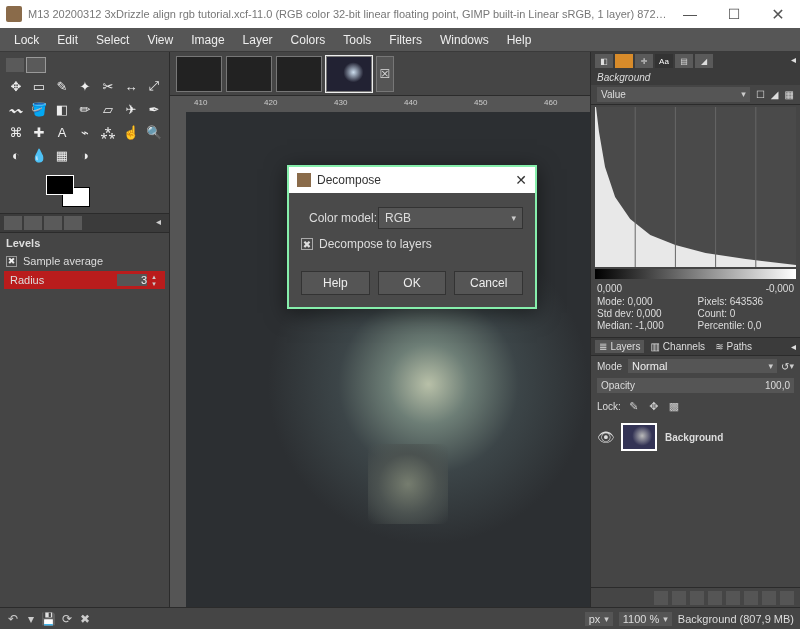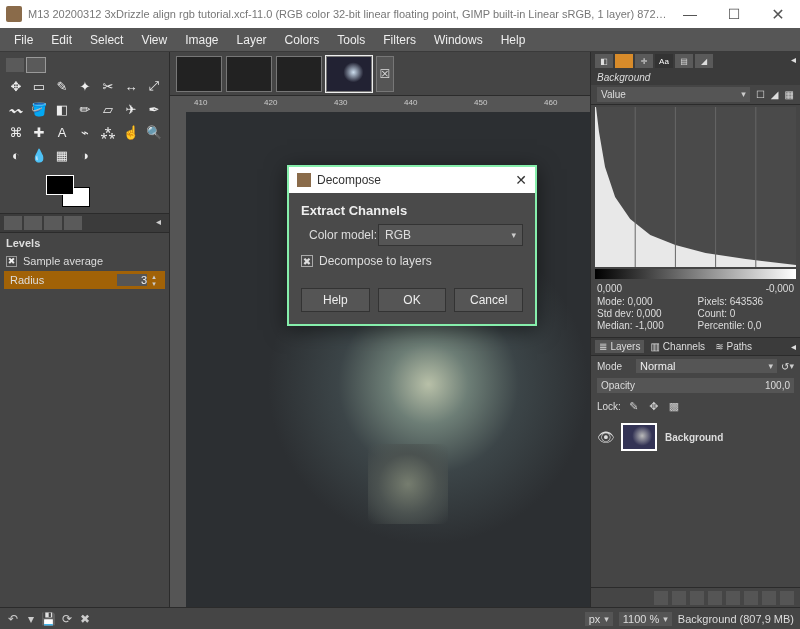--- a/index.html
+++ b/index.html
@@ -23,21 +23,21 @@
   .fgbg-swatch { margin: 10px 6px 0 40px; position:relative; width:44px; height:32px; }
   .fgbg-swatch .fg { width:28px; height:20px; background:#000; border:1px solid #fff; position:absolute; top:0; left:0; }
   .fgbg-swatch .bg { width:28px; height:20px; background:#fff; border:1px solid #000; position:absolute; bottom:0; right:0; }
   .tool-opts-tabs { display:flex; gap:2px; background:#3b3b3b; padding:2px 4px; border-top:1px solid #2b2b2b; border-bottom:1px solid #2b2b2b; }
   .tool-opts-tabs .tab { width:18px; height:14px; background:#5a5a5a; }
   .tool-opts-tabs .arrow { margin-left:auto; color:#ccc; font-size:10px; padding-right:4px; }
   .label-line { font-size:11px; padding:4px 6px; }
   .label-line.title { font-weight:bold; color:#ddd; }
   .checkbox-line { display:flex; align-items:center; gap:6px; padding:2px 6px; }
   .checkbox-line .cb { width:11px; height:11px; border:1px solid #999; display:flex; align-items:center; justify-content:center; font-size:9px; color:#eee; }
-  .opt-row { display:flex; align-items:center; justify-content:space-between; padding:2px 6px; background:#a16207; margin:2px 4px; }
+  .opt-row { display:flex; align-items:center; justify-content:space-between; padding:2px 6px; background:#b91c1c; margin:2px 4px; }
   .opt-row input { width:30px; background:#555; border:none; color:#eee; font-size:11px; text-align:right; }
   .opt-row .stepper { display:flex; flex-direction:column; margin-left:2px; }
   .opt-row .stepper span { width:10px; height:7px; font-size:7px; line-height:7px; text-align:center; color:#ccc; }
   .center-col { flex:1; background:#454545; display:flex; flex-direction:column; overflow:hidden; }
   .thumb-strip { height:44px; display:flex; gap:4px; padding:4px 6px; border-bottom:1px solid #2b2b2b; }
   .thumb { width:46px; height:36px; border:1px solid #777; background:#222; position:relative; }
   .thumb.active { outline:1px solid #eee; }
   .thumb.close-tab { width:18px; background:#555; text-align:center; font-size:12px; line-height:34px; }
   .ruler-corner { position:absolute; top:0; left:0; width:16px; height:16px; background:#555; }
   .canvas-wrap { flex:1; position:relative; background:#454545; overflow:hidden; }
@@ -56,21 +56,21 @@
   .hist-ch-sel { flex:1; background:#555; padding:2px 4px; display:flex; justify-content:space-between; }
   .hist-box { height:160px; margin:2px 4px; background:#4a4a4a; position:relative; overflow:hidden; }
   .hist-box svg { width:100%; height:100%; display:block; }
   .hist-grad { height:10px; margin:0 4px 4px; background:linear-gradient(90deg,#000,#fff); }
   .hist-nums { display:flex; justify-content:space-between; padding:0 6px; }
   .hist-stats { display:grid; grid-template-columns:1fr 1fr; padding:2px 6px 6px; font-size:10px; gap:1px 4px; }
   .layer-tabbar { display:flex; align-items:center; gap:2px; background:#3b3b3b; padding:2px 4px; border-top:1px solid #2b2b2b; border-bottom:1px solid #2b2b2b; }
   .layer-tabbar .ltab { padding:1px 4px; display:flex; align-items:center; gap:3px; }
   .layer-tabbar .ltab.active { background:#555; }
   .layer-opts-row { display:flex; align-items:center; justify-content:space-between; padding:3px 6px; }
-  .layer-opts-row select, .mode-sel { background:#555; border:none; color:#eee; font-size:11px; padding:1px 4px; flex:1; margin-left:14px; }
+  .layer-opts-row select, .mode-sel { background:#555; border:none; color:#eee; font-size:11px; padding:1px 4px; flex:1; margin-left:6px; }
   .mode-sel { display:flex; align-items:center; justify-content:space-between; }
   .opacity-row { display:flex; align-items:center; justify-content:space-between; background:#555; margin:2px 6px; padding:2px 4px; }
   .lock-row { display:flex; align-items:center; gap:6px; padding:4px 6px; font-size:10px; }
   .lock-row .li { width:14px; height:14px; display:flex; align-items:center; justify-content:center; color:#ccc; font-size:11px; }
   .layer-list { flex:1; padding:4px 6px; }
   .layer-item { display:flex; align-items:center; gap:8px; padding:2px 0; }
   .layer-item .eye { font-size:14px; color:#ddd; width:16px; text-align:center; }
   .layer-thumb { width:36px; height:28px; border:2px solid #fff; background:#223; background-image:radial-gradient(circle at 60% 45%, #bbb 0, #335 10px); }
   .layer-name { font-weight:bold; }
   .statusbar { height:22px; background:#454545; display:flex; align-items:center; padding:0 6px; gap:6px; border-top:1px solid #2b2b2b; font-size:11px; }
@@ -106,21 +106,21 @@
   <span class="app-icon"></span>
   <span class="title">M13 20200312 3xDrizzle align rgb tutorial.xcf-11.0 (RGB color 32-bit linear floating point, GIMP built-in Linear sRGB, 1 layer) 872x738 – GIMP</span>
   <div class="win-btns">
     <div class="win-btn">—</div>
     <div class="win-btn">☐</div>
     <div class="win-btn close">✕</div>
   </div>
 </div>
 
 <div class="menubar">
-  <span>File</span>
+  <span>Lock</span>
   <span>Edit</span>
   <span>Select</span>
   <span>View</span>
   <span>Image</span>
   <span>Layer</span>
   <span>Colors</span>
   <span>Tools</span>
   <span>Filters</span>
   <span>Windows</span>
   <span>Help</span>
@@ -338,21 +338,20 @@
 
 <div class="dialog">
   <div class="dlg-title">
     <div class="dlg-left">
       <span class="dlg-icon"></span>
       <span>Decompose</span>
     </div>
     <span class="dlg-close">✕</span>
   </div>
   <div class="dlg-body">
-    <div class="dlg-heading">Extract Channels</div>
     <div class="dlg-row">
       <div class="dlg-row-label">Color model:</div>
       <div class="dlg-select">
         <span>RGB</span>
         <span class="small-chevron">▾</span>
       </div>
     </div>
     <div class="dlg-check">
       <div class="cb">✖</div>
       <span>Decompose to layers</span>

